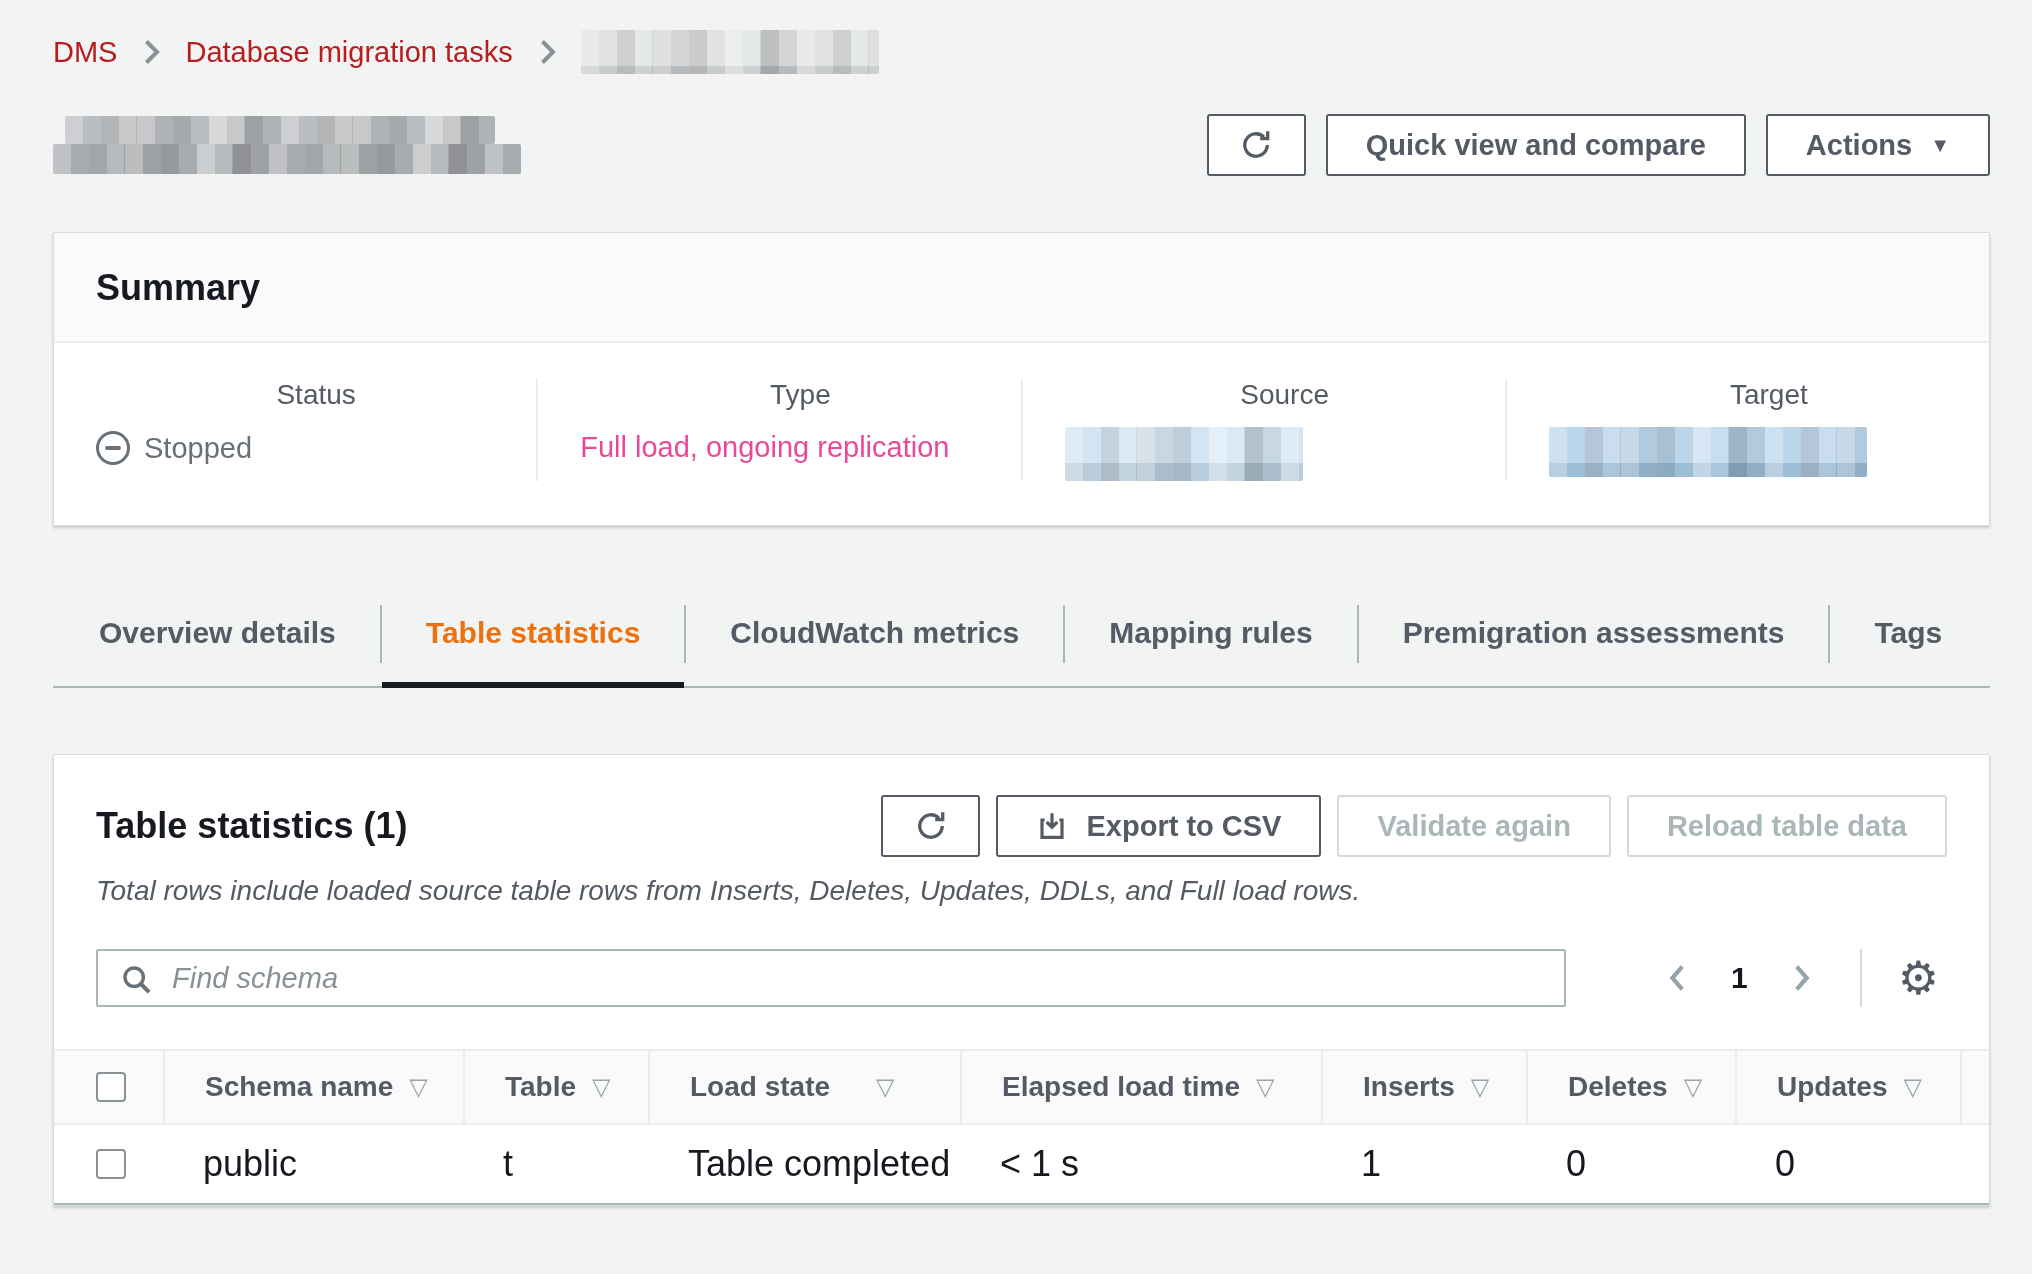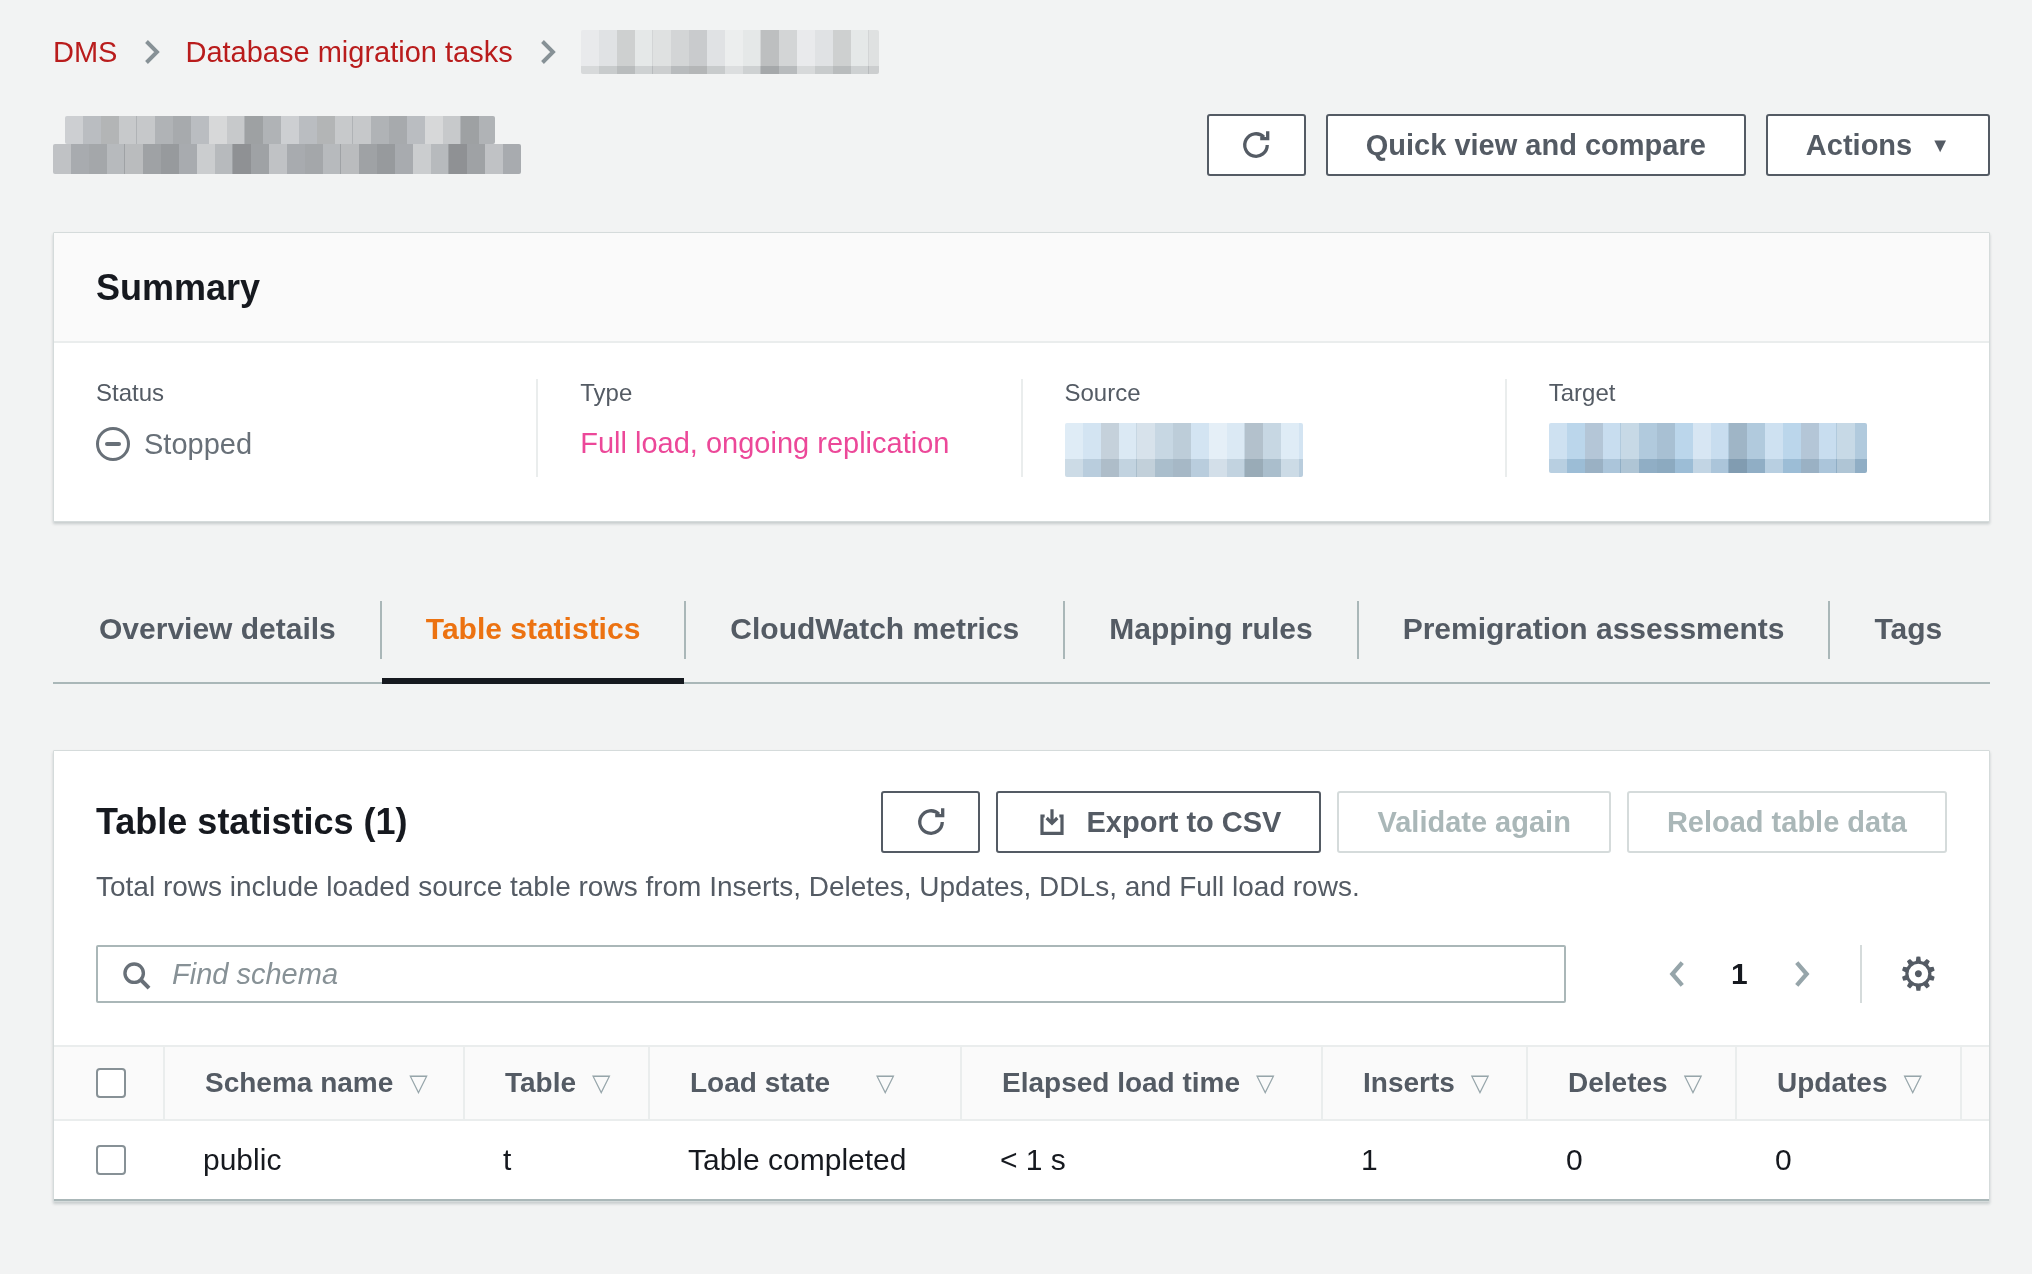--- a/index.html
+++ b/index.html
@@ -53,21 +53,21 @@
   }
   .summary-card { margin-top: 56px; }
   .card-header {
     background: #fafafa; padding: 34px 42px 32px; border-bottom: 2px solid #eaeded;
   }
   .card-title { font-size: 36px; font-weight: bold; color: #16191f; }
 
   .summary-body { display: flex; padding: 36px 0 44px; }
   .summary-col { flex: 1; padding-left: 42px; }
   .summary-col + .summary-col { border-left: 2px solid #eaeded; }
-  .field-label { font-size: 24px; color: #545b64; }
+  .field-label { font-size: 28px; color: #545b64; text-align: center; }
   .field-value { margin-top: 20px; font-size: 29px; color: #ec4899; display: flex; align-items: center; gap: 14px; }
   .field-value.gray { color: #687078; }
   .stop-icon {
     position: relative; width: 34px; height: 34px; flex: none;
     border: 3px solid #687078; border-radius: 50%;
   }
   .stop-icon::after {
     content: ""; position: absolute; left: 6px; right: 6px; top: 50%;
     margin-top: -2px; height: 4px; background: #687078; border-radius: 2px;
   }
@@ -83,21 +83,21 @@
   .tab.active::after {
     content: ""; position: absolute; left: 0; right: 0; bottom: -2px; height: 6px; background: #16191f;
   }
   .tab-divider { width: 2px; height: 58px; background: #aab7b8; align-self: center; margin-bottom: 8px; }
 
   
   .table-card { margin-top: 66px; overflow: hidden; }
   .table-card-inner { padding: 40px 0 0; }
   .tools-row { display: flex; align-items: center; justify-content: space-between; padding: 0 42px; }
   .tools-buttons { display: flex; gap: 16px; align-items: center; }
-  .section-desc { margin-top: 18px; padding: 0 42px; font-size: 28px; color: #545b64; }
+  .section-desc { margin-top: 18px; padding: 0 42px; font-size: 28px; color: #545b64; font-style: italic; }
 
   .search-row { margin-top: 42px; padding: 0 42px; display: flex; align-items: center; }
   .search-box {
     position: relative; width: 1470px; height: 58px;
     border: 2px solid #aab7b8; border-radius: 2px; background: #fff;
     display: flex; align-items: center;
   }
   .search-box input {
     border: 0; outline: none; width: 100%; height: 100%;
     padding-left: 74px; font-size: 29px; font-style: italic; color: #16191f;
@@ -115,21 +115,21 @@
   
   .data-table { margin-top: 42px; width: 2100px; }
   .thead-row {
     display: flex; align-items: center; height: 76px; background: #fafafa;
     border-top: 2px solid #eaeded; border-bottom: 2px solid #eaeded;
   }
   .tbody-row { display: flex; align-items: center; height: 80px; background: #fff; border-bottom: 2px solid #aab7b8; }
   .th, .td { flex: none; padding-left: 40px; display: flex; align-items: center; gap: 16px; overflow: hidden; }
   .th { font-size: 28px; font-weight: bold; color: #545b64; height: 100%; }
   .th + .th { border-left: 2px solid #eaeded; }
-  .td { font-size: 30px; color: #16191f; }
+  .td { font-size: 36px; color: #16191f; }
   .sort-glyph { color: #96a5aa; font-size: 24px; font-weight: normal; }
   .col-check { width: 109px; padding-left: 42px; }
   .col-schema { width: 300px; }
   .col-table { width: 185px; }
   .col-load { width: 312px; }
   .col-elapsed { width: 361px; }
   .col-inserts { width: 205px; }
   .col-deletes { width: 209px; }
   .col-updates { width: 225px; }
   .col-ddls { width: 160px; }

